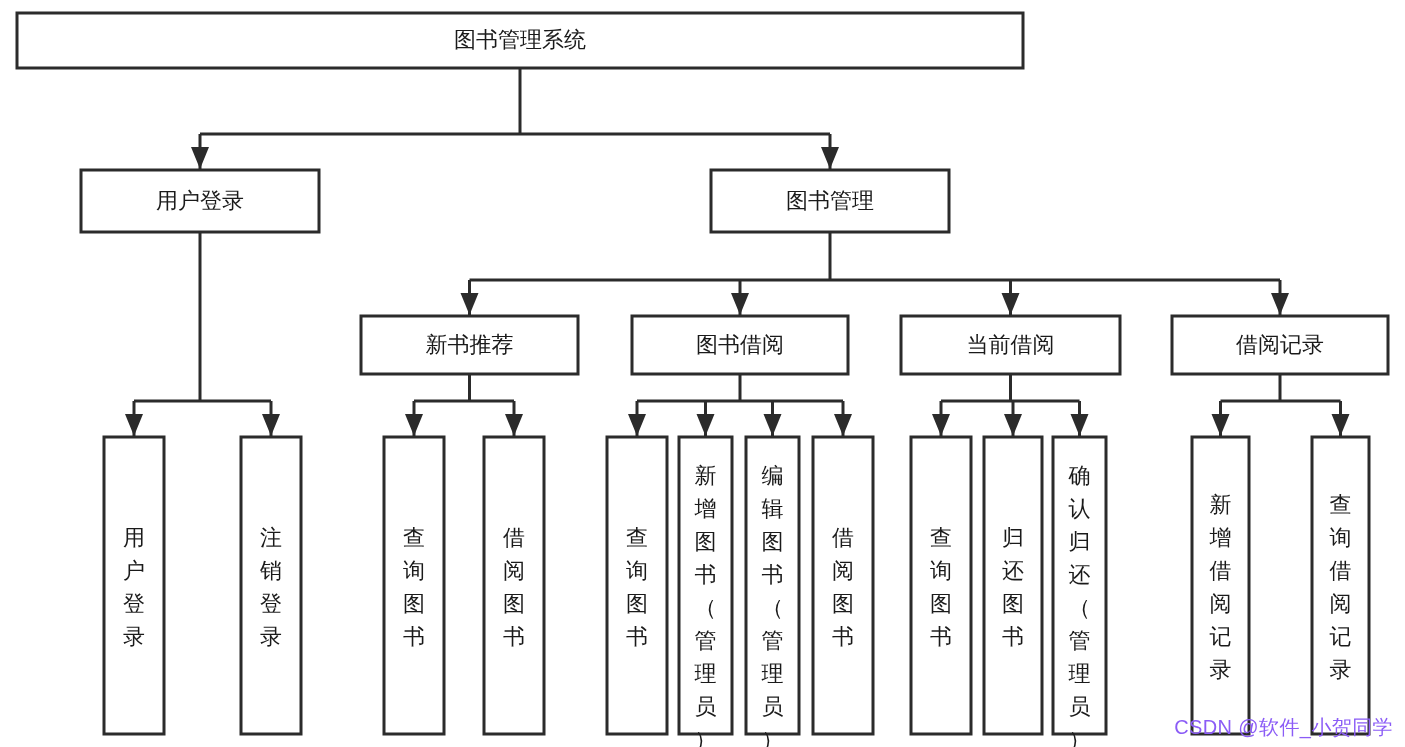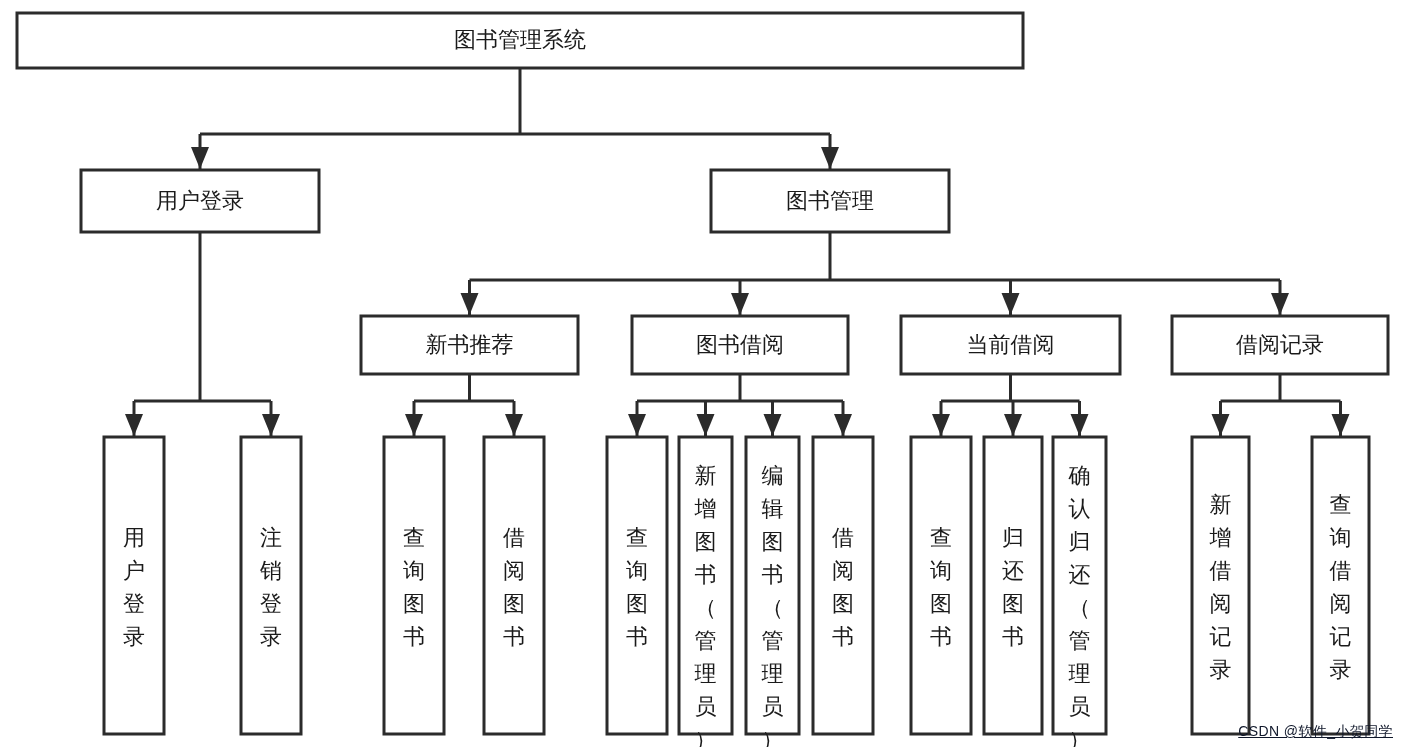--- a/index.html
+++ b/index.html
@@ -56,26 +56,25 @@
     font-size: 22px;
     fill: #1a1a1a;
     text-anchor: middle;
     white-space: pre;
   }
   .watermark {
     position: absolute;
     right: 12px;
     bottom: 6px;
     font-family: "Liberation Sans", "DejaVu Sans", sans-serif;
-    font-size: 14px;
-    color: #0f172a;
+    font-size: 20px;
+    color: #8b5cf6;
     letter-spacing: 0.4px;
     user-select: none;
     pointer-events: none;
-    text-decoration: underline;
   }
 </style>
 </head>
 <body>
 
 <div id="diagram-root">
   <svg class="diagram" viewBox="0 0 1405 747">
     <g id="connectors-layer">
         <g>
           <path d="M 520 68 L 520 134" class="connector"></path>

